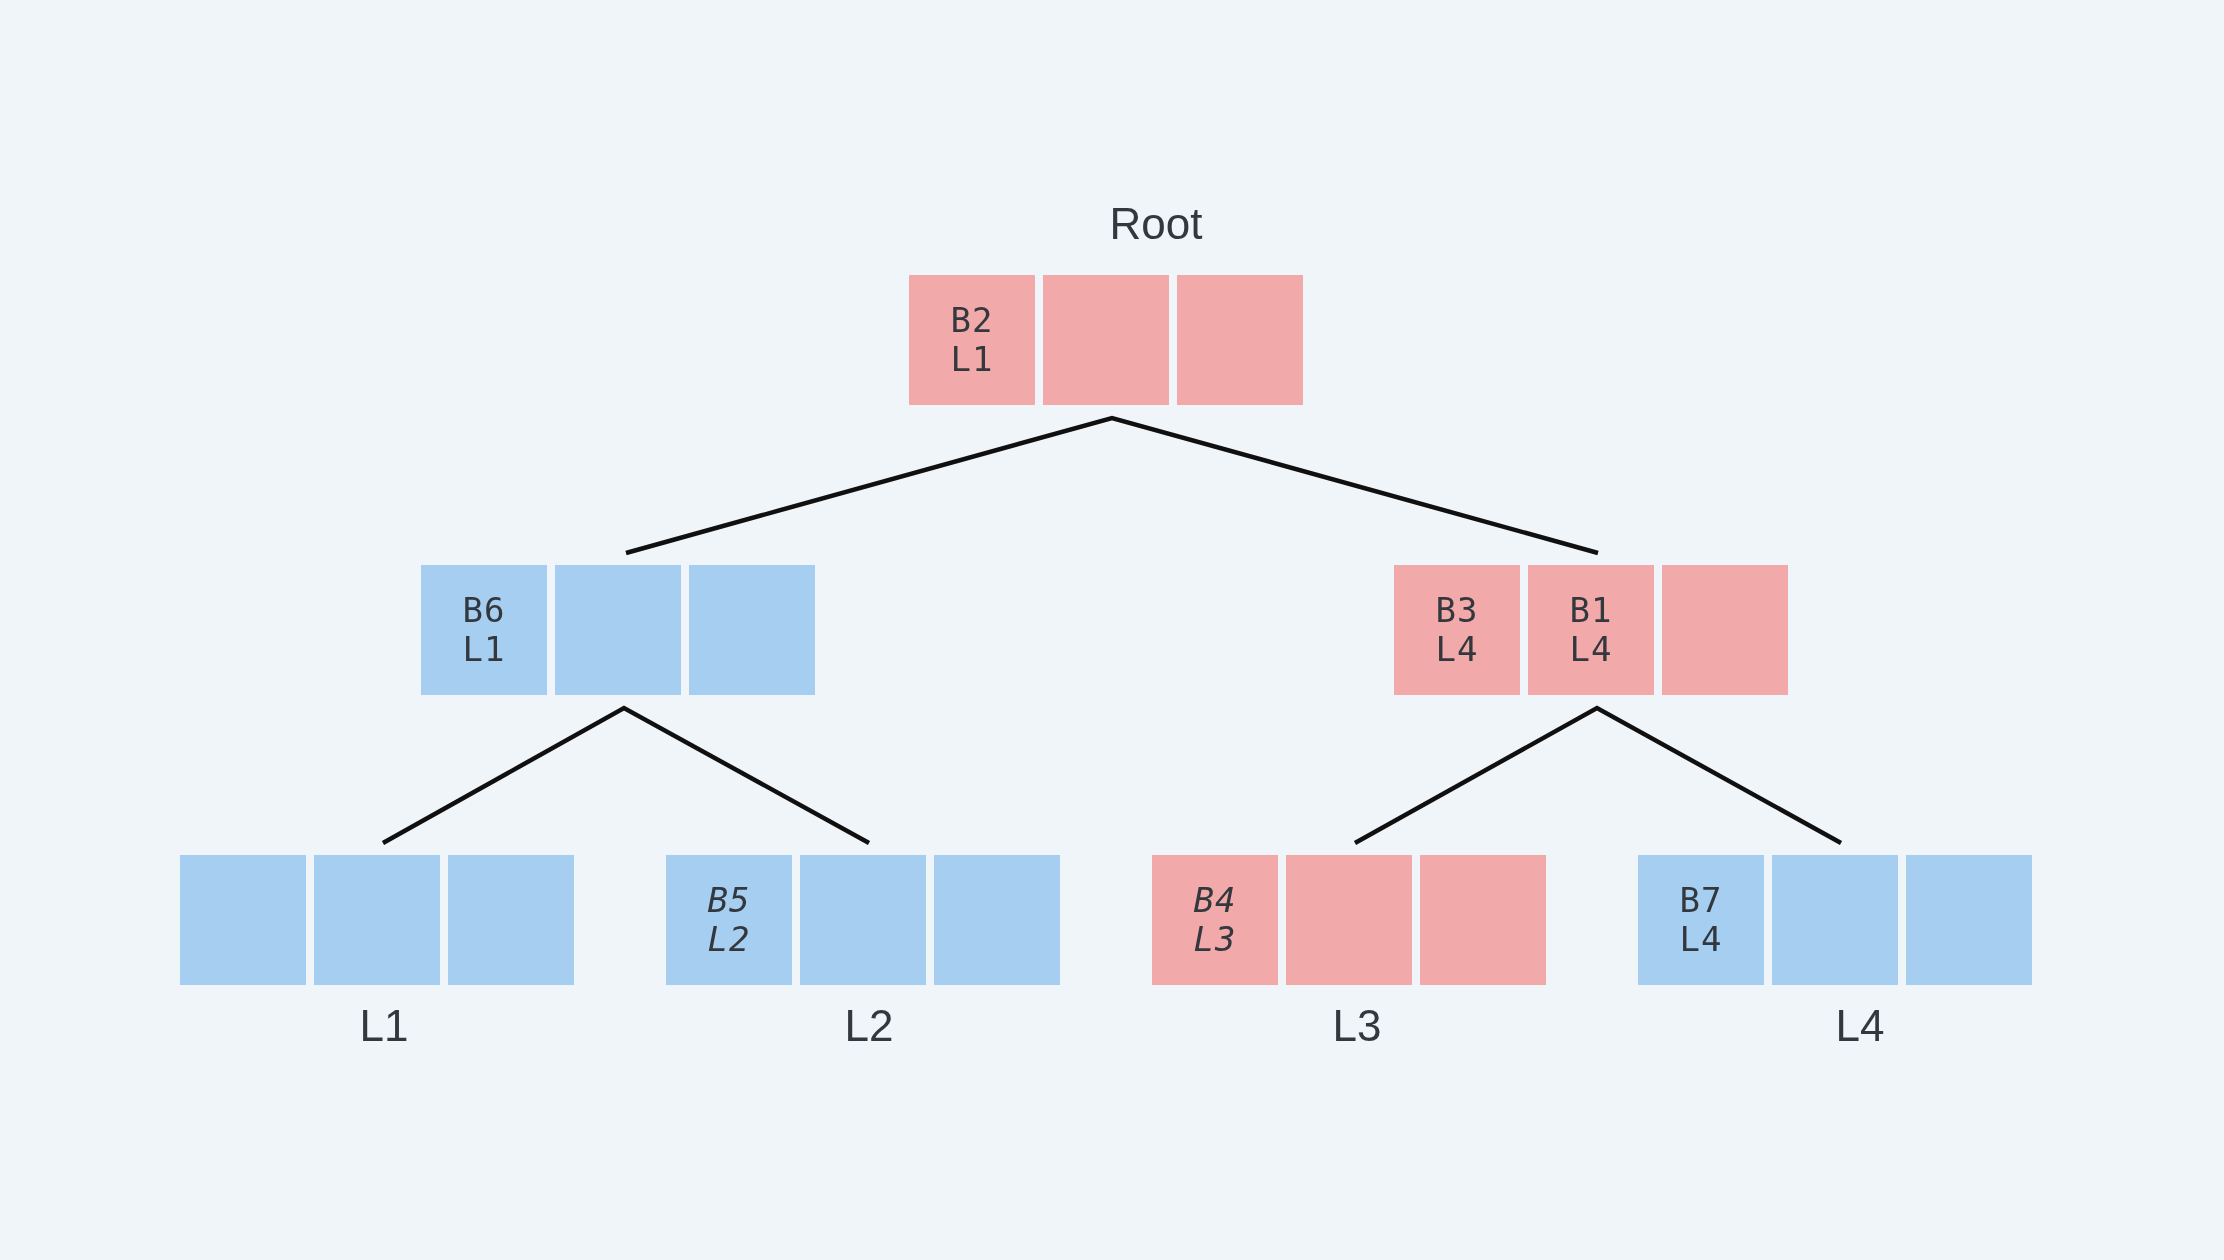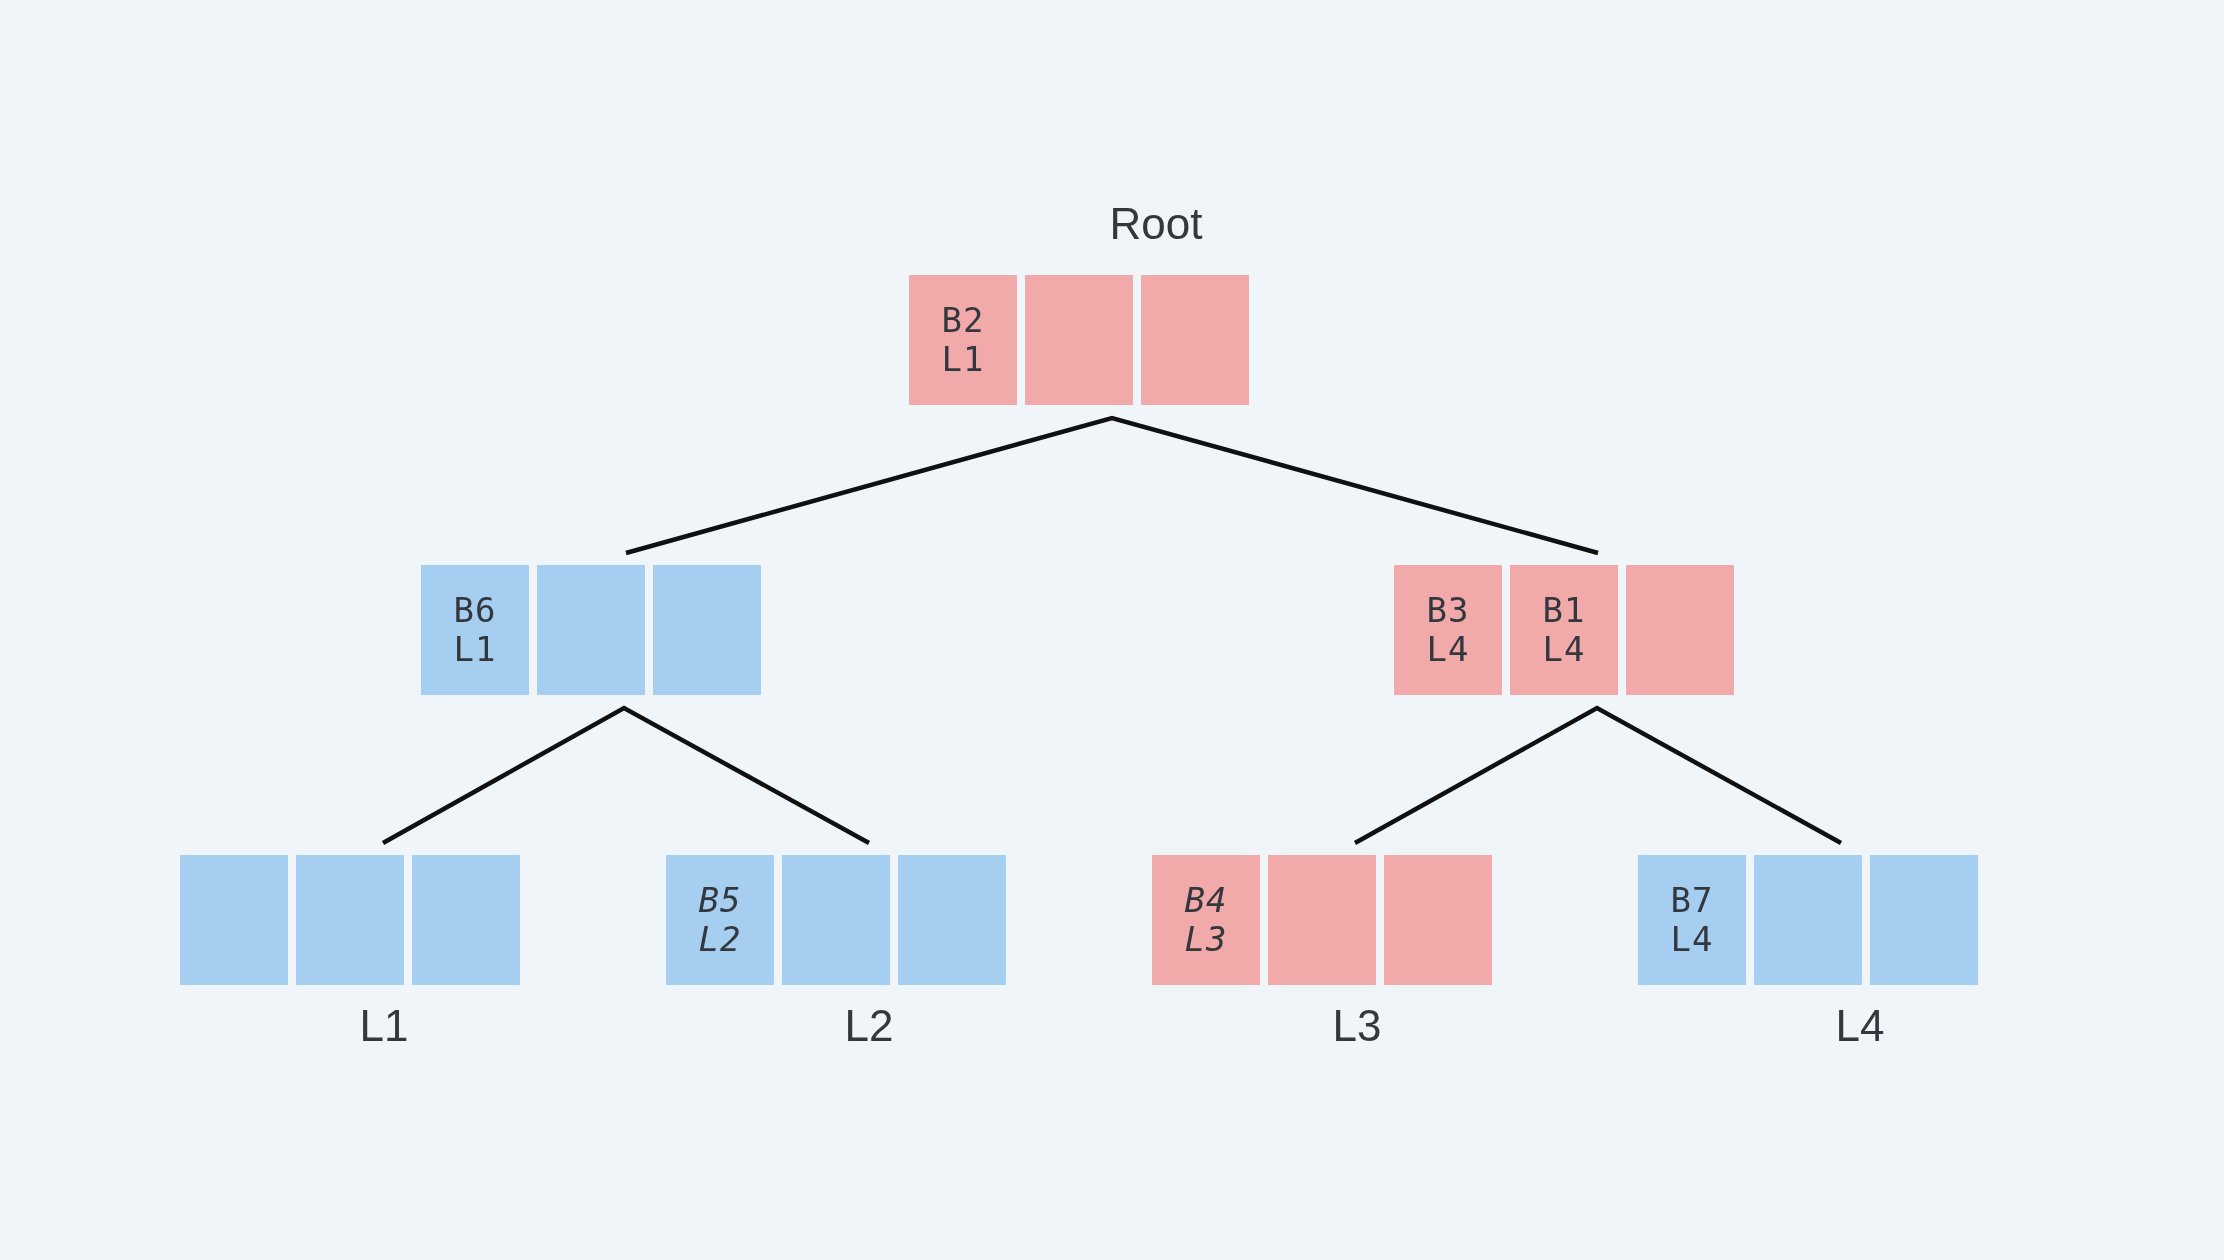--- a/index.html
+++ b/index.html
@@ -19,21 +19,21 @@
     left: 0;
     top: 0;
     pointer-events: none;
   }
   .node {
     position: absolute;
     display: flex;
     gap: 8px;
   }
   .cell {
-    width: 108px;
+    width: 126px;
     height: 130px;
     display: flex;
     flex-direction: column;
     align-items: center;
     justify-content: center;
     font-family: "DejaVu Sans Mono", monospace;
     font-size: 34px;
     line-height: 39px;
     letter-spacing: 1px;
     color: var(--text, #33383E);

